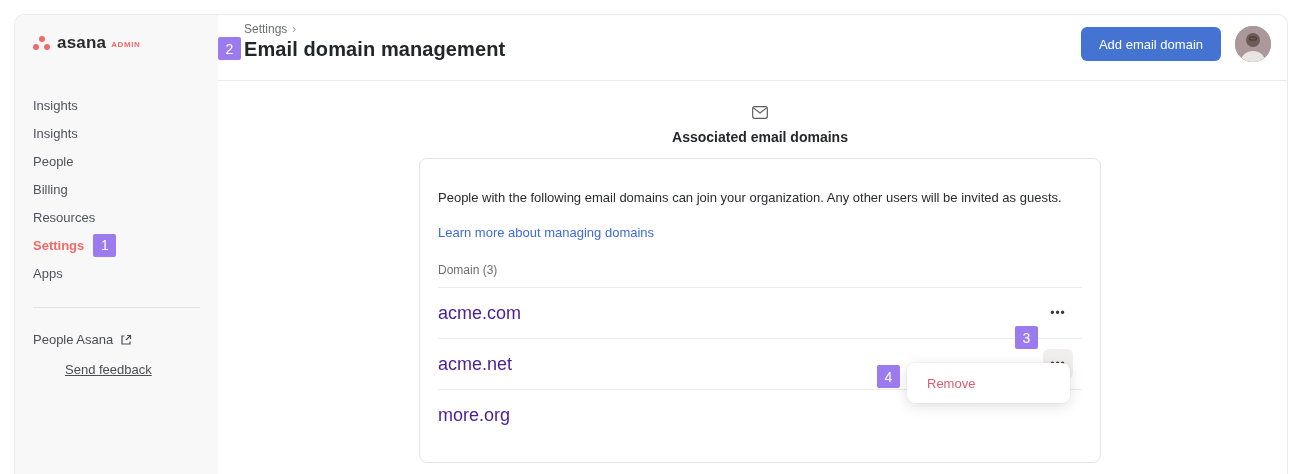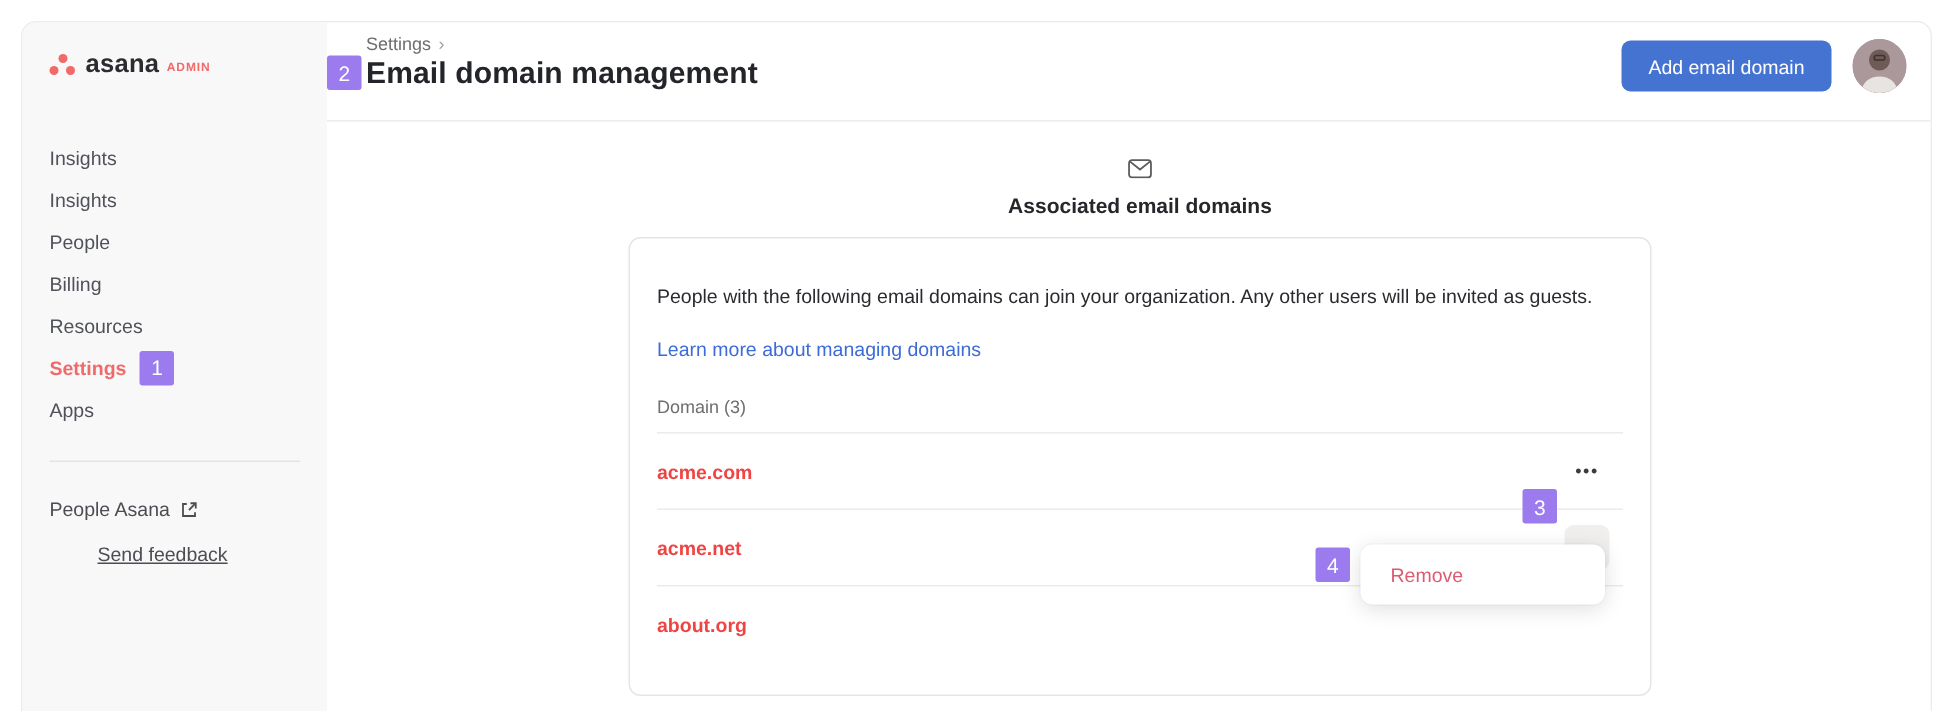--- a/index.html
+++ b/index.html
@@ -57,21 +57,21 @@
   .env-icon{flex:none;margin-top:1px;}
   .card{margin-top:13px;background:#fff;border:1px solid #e7e5e3;border-radius:8px;
     position:relative;padding-bottom:22px;box-sizing:border-box;}
   .card-desc{padding:17px 18px 0;font-size:13px;line-height:17px;color:#2a2b2f;}
   .card-link{display:inline-block;margin:6px 0 0 18px;font-size:13px;color:#3d6bd7;
     text-decoration:none;cursor:pointer;}
   .col-header{margin-top:22px;padding:0 18px;font-size:12px;color:#6d6e6f;}
   .hr{height:1px;background:#edebe9;margin:0 18px;}
   .hr.first{margin-top:10px;}
   .row{display:flex;align-items:center;height:50px;padding:0 27px 0 18px;}
-  .domain{font-size:13px;color:#ef4444;font-weight:bold;}
+  .domain{font-size:18px;color:#4c1d95;}
   .dots-btn{margin-left:auto;width:30px;height:30px;border:none;background:transparent;
     border-radius:6px;display:flex;align-items:center;justify-content:center;cursor:pointer;
     font-size:12px;letter-spacing:1px;color:#3a3b3f;padding:0;font-family:inherit;}
   .dots-btn.active{background:#f1efed;}
   .menu{position:absolute;left:487px;top:204px;width:163px;height:40px;background:#ffffff;
     border-radius:8px;box-shadow:0 3px 14px rgba(0,0,0,.13),0 0 0 1px rgba(0,0,0,.02);
     z-index:6;display:flex;align-items:center;}
   .menu-item{padding-left:20px;font-size:13px;color:#dd5b72;cursor:pointer;}
   .badge-3{position:absolute;right:62px;top:167px;z-index:7;}
   .badge-4{position:absolute;left:457px;top:206px;z-index:7;}
@@ -185,21 +185,21 @@
 
         <div class="row">
           <span class="domain">acme.net</span>
           <button class="dots-btn active">
             <span>•••</span>
           </button>
         </div>
         <div class="hr"></div>
 
         <div class="row">
-          <span class="domain">about.org</span>
+          <span class="domain">more.org</span>
         </div>
 
         <div class="menu">
           <span class="menu-item">Remove</span>
         </div>
         <span class="badge badge-3">3</span>
         <span class="badge badge-4">4</span>
       </div>
     </section>
 

